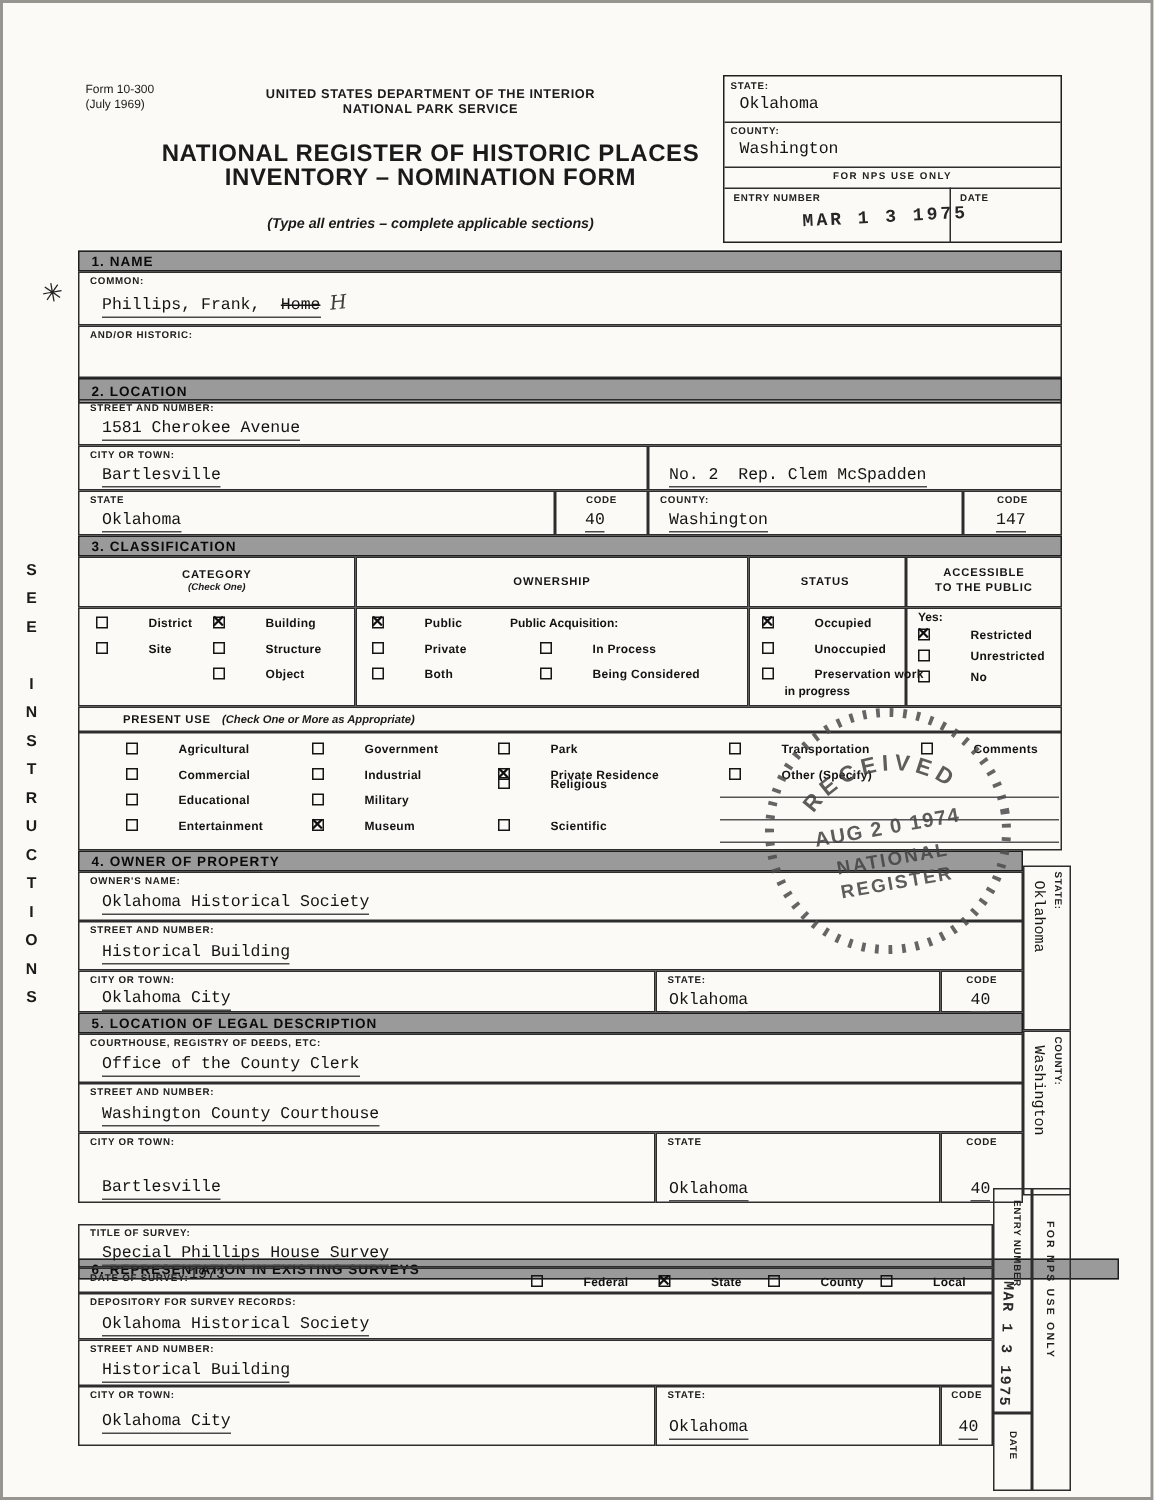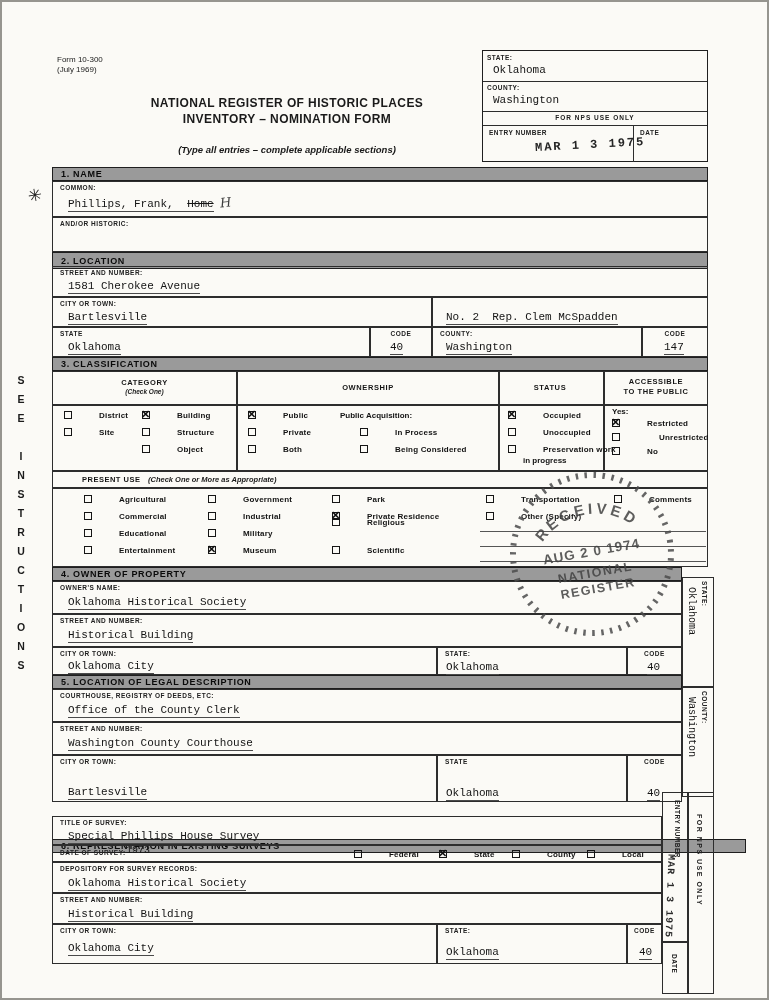--- a/index.html
+++ b/index.html
@@ -30,21 +30,25 @@
 </style>
 </head>
 <body>
 
 <div class="page">
 
   <div class="abs" style="left:55px; top:53px; font-size:8px; line-height:10px;">
     <div>Form 10-300</div>
     <div>(July 1969)</div>
   </div>
-  <div class="abs center" style="left:100px; top:93px; width:370px; font-size:12px; font-weight:700; line-height:16px; letter-spacing:0.4px;">
+  <div class="abs center" style="left:140px; top:55px; width:290px; font-size:8.5px; font-weight:700; line-height:10px; letter-spacing:0.4px;">
+    <div>UNITED STATES DEPARTMENT OF THE INTERIOR</div>
+    <div>NATIONAL PARK SERVICE</div>
+  </div>
+  <div class="abs center" style="left:100px; top:93px; width:370px; font-size:16px; font-weight:700; line-height:16px; letter-spacing:0.4px;">
     <div>NATIONAL REGISTER OF HISTORIC PLACES</div>
     <div>INVENTORY – NOMINATION FORM</div>
   </div>
   <div class="abs center" style="left:100px; top:142px; width:370px; font-size:9.5px; font-weight:700; font-style:italic;">(Type all entries – complete applicable sections)</div>
 
   <div class="abs" style="left:480px; top:48px; width:226px; height:112px; border:1px solid #1f1f1f;">
     <div class="flabel" style="left:4px; top:3px;">STATE:</div>
     <div class="val" style="left:10px; top:13px;">Oklahoma</div>
     <div class="hline" style="left:0; top:30px; width:224px;"></div>
     <div class="flabel" style="left:4px; top:33px;">COUNTY:</div>
@@ -162,21 +166,21 @@
       <span class="box"></span>
       <span class="clabel">Preservation work</span>
     </span>
   <div class="small-bold" style="left:521px; top:454px;">in progress</div>
 
   <div class="small-bold" style="left:610px; top:405px;">Yes:</div>
   <span class="chk" style="left:610px; top:416px;" data-checked="true">
       <span class="box"></span>
       <span class="clabel">Restricted</span>
     </span>
-  <span class="chk" style="left:610px; top:430px;gap:12px;" data-checked="false">
+  <span class="chk" style="left:610px; top:430px;" data-checked="false">
       <span class="box"></span>
       <span class="clabel">Unrestricted</span>
     </span>
   <span class="chk" style="left:610px; top:444px;" data-checked="false">
       <span class="box"></span>
       <span class="clabel">No</span>
     </span>
 
   <div class="cell" style="left:50px; top:469px; width:656px; height:17px;"></div>
   <div class="small-bold" style="left:80px; top:473px; font-size:7.5px; letter-spacing:0.5px;">PRESENT USE</div>

